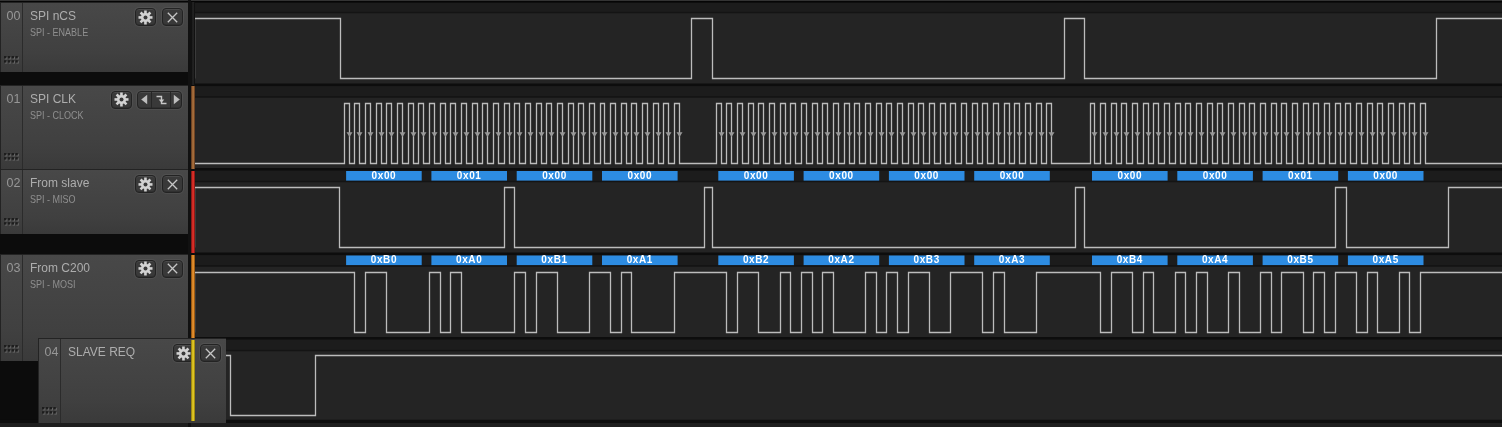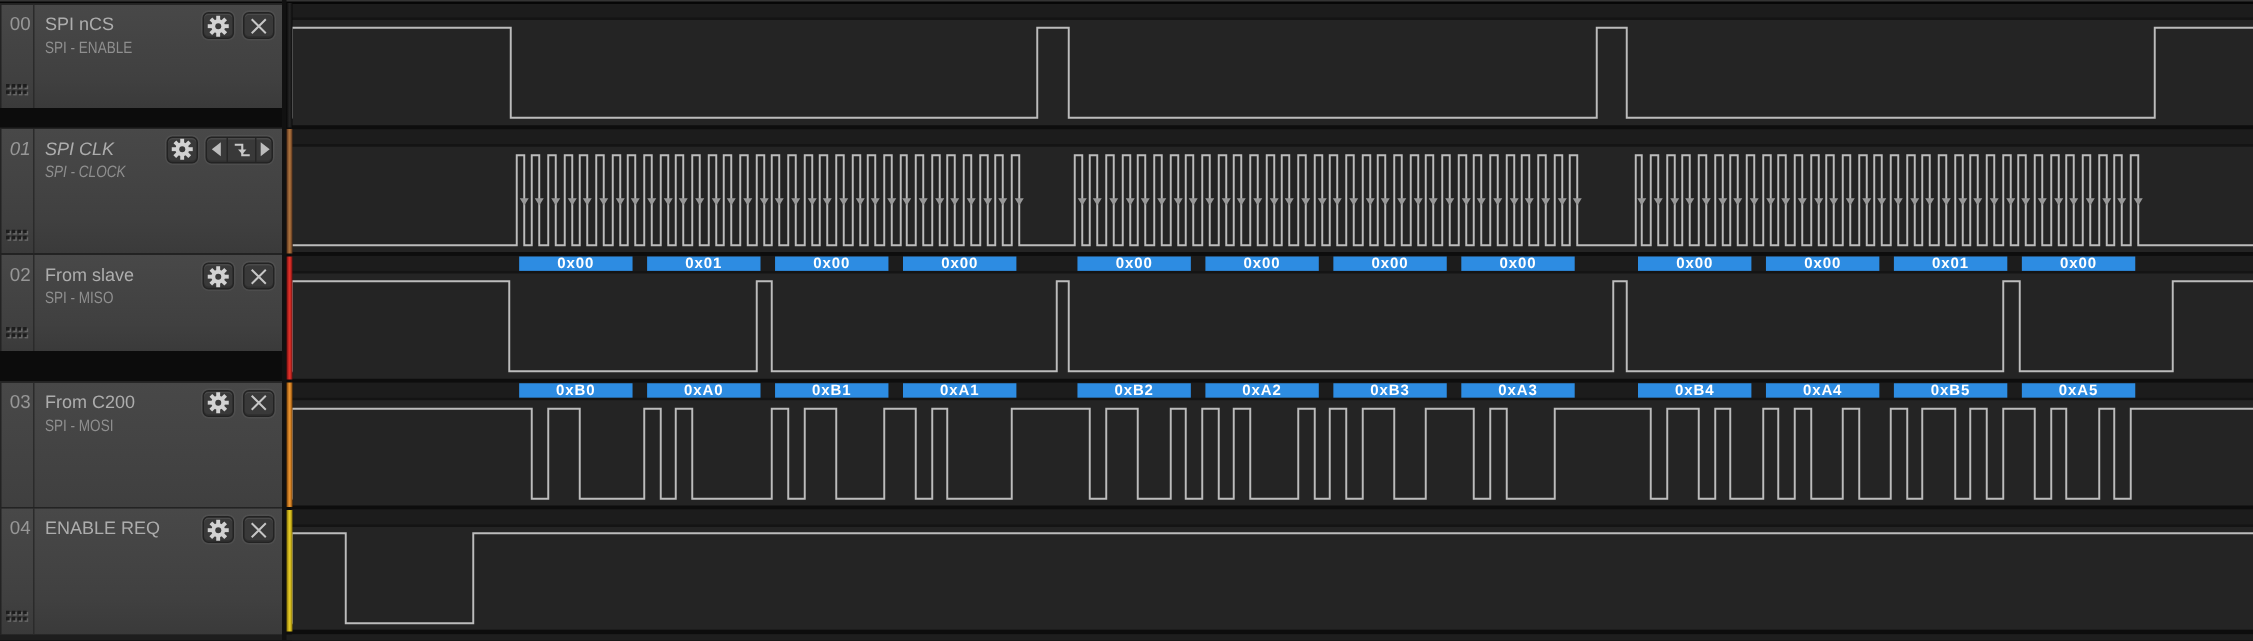--- a/index.html
+++ b/index.html
@@ -136,21 +136,21 @@
         <rect x="7.6" y="0" width="2.4" height="2.4" fill="#1d1d1d"></rect>
         <rect x="8.6" y="5.2" width="2.4" height="2.4" fill="#666666"></rect>
         <rect x="7.6" y="4.2" width="2.4" height="2.4" fill="#1d1d1d"></rect>
         <rect x="12.4" y="1" width="2.4" height="2.4" fill="#666666"></rect>
         <rect x="11.4" y="0" width="2.4" height="2.4" fill="#1d1d1d"></rect>
         <rect x="12.4" y="5.2" width="2.4" height="2.4" fill="#666666"></rect>
         <rect x="11.4" y="4.2" width="2.4" height="2.4" fill="#1d1d1d"></rect>
       </svg>
 </div>
 <div class="stripe" style="top:2px;height:82.5px;background:linear-gradient(90deg,#0a0a0a,#232323 45%,#232323 60%,#0a0a0a);"></div>
-<div class="lrow" style="top:84.5px;height:84.5px;font-style:italic;">
+<div class="lrow" style="top:84.5px;height:84.5px;">
   <div class="num">01</div>
   <div class="name">SPI CLK</div>
   <div class="sub">SPI - CLOCK</div>
   <div class="btn" style="left:111px;width:21px;">
         <svg width="17" height="17" viewBox="0 0 17 17">
           <g fill="#d2d2d2">
             <rect x="7.15" y="1.5" width="2.6" height="14"></rect>
             <rect x="7.15" y="1.5" width="2.6" height="14" transform="rotate(45 8.5 8.5)"></rect>
             <rect x="7.15" y="1.5" width="2.6" height="14" transform="rotate(90 8.5 8.5)"></rect>
             <rect x="7.15" y="1.5" width="2.6" height="14" transform="rotate(135 8.5 8.5)"></rect>
@@ -272,23 +272,23 @@
         <rect x="7.6" y="0" width="2.4" height="2.4" fill="#1d1d1d"></rect>
         <rect x="8.6" y="5.2" width="2.4" height="2.4" fill="#666666"></rect>
         <rect x="7.6" y="4.2" width="2.4" height="2.4" fill="#1d1d1d"></rect>
         <rect x="12.4" y="1" width="2.4" height="2.4" fill="#666666"></rect>
         <rect x="11.4" y="0" width="2.4" height="2.4" fill="#1d1d1d"></rect>
         <rect x="12.4" y="5.2" width="2.4" height="2.4" fill="#666666"></rect>
         <rect x="11.4" y="4.2" width="2.4" height="2.4" fill="#1d1d1d"></rect>
       </svg>
 </div>
 <div class="stripe" style="top:255.3px;height:82.7px;background:linear-gradient(90deg,#7a4208,#e8922e 45%,#e8922e 60%,#7a4208);"></div>
-<div class="lrow" style="top:338px;height:85px;">
+<div class="lrow" style="top:338px;height:85px;margin-left:38px;">
   <div class="num">04</div>
-  <div class="name">ENABLE REQ</div>
+  <div class="name">SLAVE REQ</div>
 
   <div class="btn" style="left:135px;width:21px;">
         <svg width="17" height="17" viewBox="0 0 17 17">
           <g fill="#d2d2d2">
             <rect x="7.15" y="1.5" width="2.6" height="14"></rect>
             <rect x="7.15" y="1.5" width="2.6" height="14" transform="rotate(45 8.5 8.5)"></rect>
             <rect x="7.15" y="1.5" width="2.6" height="14" transform="rotate(90 8.5 8.5)"></rect>
             <rect x="7.15" y="1.5" width="2.6" height="14" transform="rotate(135 8.5 8.5)"></rect>
             <circle cx="8.5" cy="8.5" r="4.6"></circle>
           </g>

